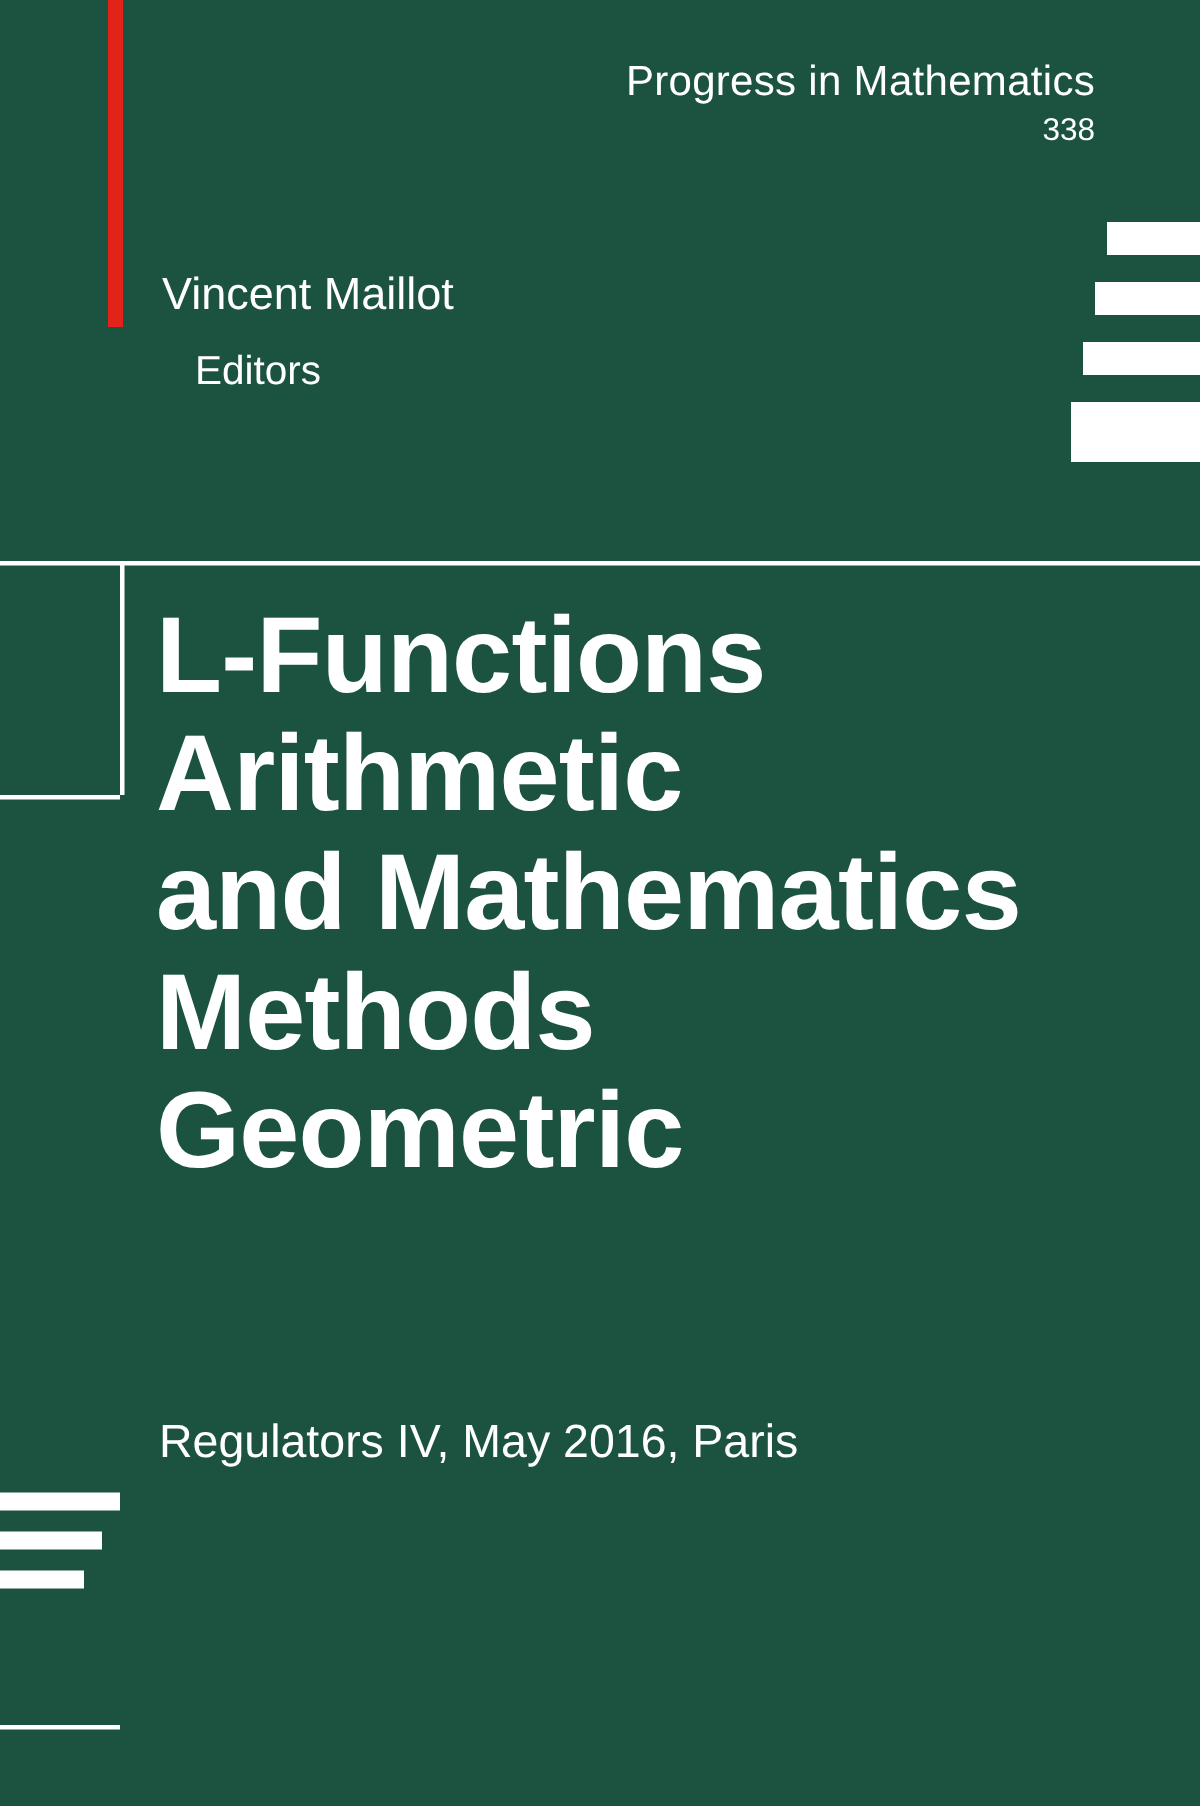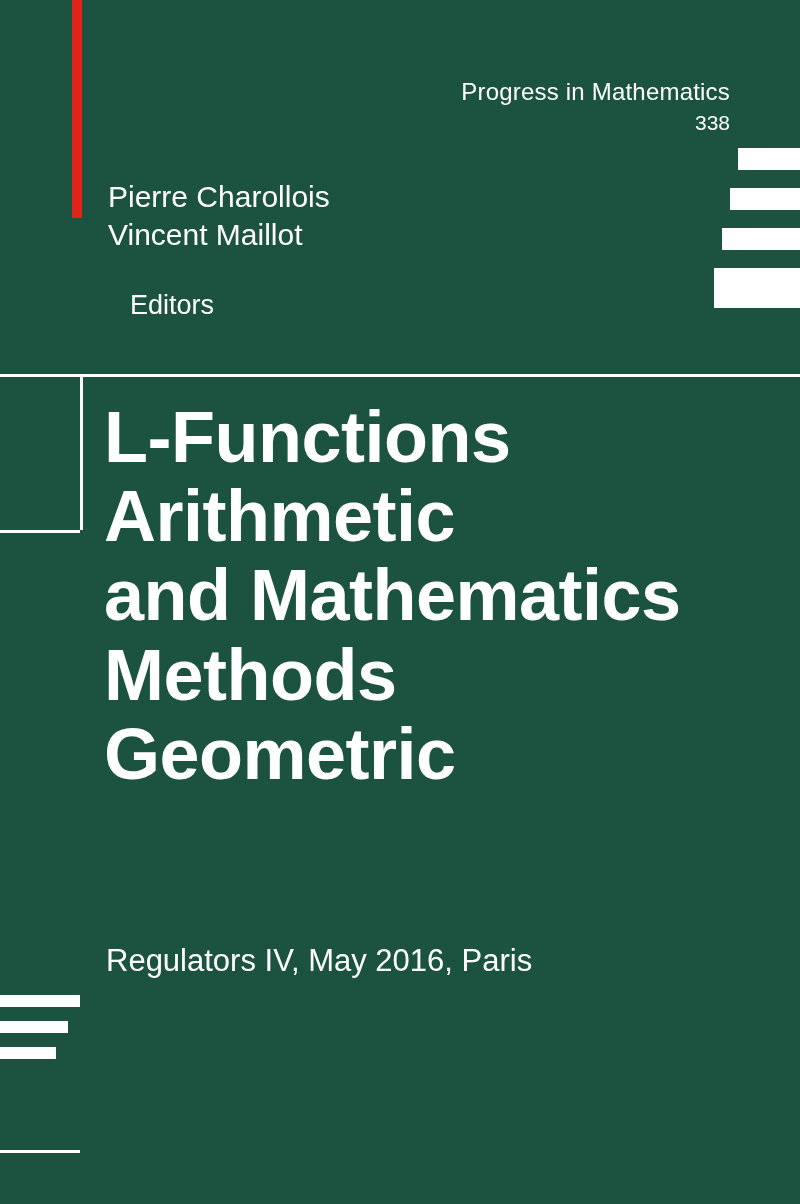--- a/index.html
+++ b/index.html
@@ -45,25 +45,24 @@
 
   
   .series {
     position: absolute;
     right: 70px;
     top: 36px;
     text-align: right;
     color: #ffffff;
   }
   .series-name {
-    font-size: 24px;
+    font-size: 28px;
     letter-spacing: 0.2px;
     line-height: 1.25;
     white-space: nowrap;
-    margin-top: 41px;
   }
   .series-number {
     font-size: 21px;
     font-weight: normal;
     margin-top: 4px;
   }
 
   
   .bar-stack {
     position: absolute;
@@ -104,21 +103,21 @@
     top: 178px;
     color: #ffffff;
   }
   .editor-name {
     font-size: 30px;
     line-height: 1.28;
     white-space: nowrap;
   }
   .editors-role {
     font-size: 27px;
-    margin-top: 35px;
+    margin-top: 16px;
     margin-left: 22px;
   }
 
   
   .title {
     position: absolute;
     left: 104px;
     top: 398px;
     width: 620px;
     color: #ffffff;
@@ -184,21 +183,20 @@
     <div class="bar b4"></div>
   </div>
 
   <div class="bar-stack-left">
     <div class="bar l1"></div>
     <div class="bar l2"></div>
     <div class="bar l3"></div>
   </div>
 
   <div class="editors">
-    <div class="editor-name">Pierre Charollois</div>
     <div class="editor-name">Vincent Maillot</div>
     <div class="editors-role">Editors</div>
   </div>
 
   <div class="title">
     <span class="title-line">L-Functions</span>
     <span class="title-line">Arithmetic</span>
     <span class="title-line">and Mathematics</span>
     <span class="title-line">Methods</span>
     <span class="title-line">Geometric</span>

